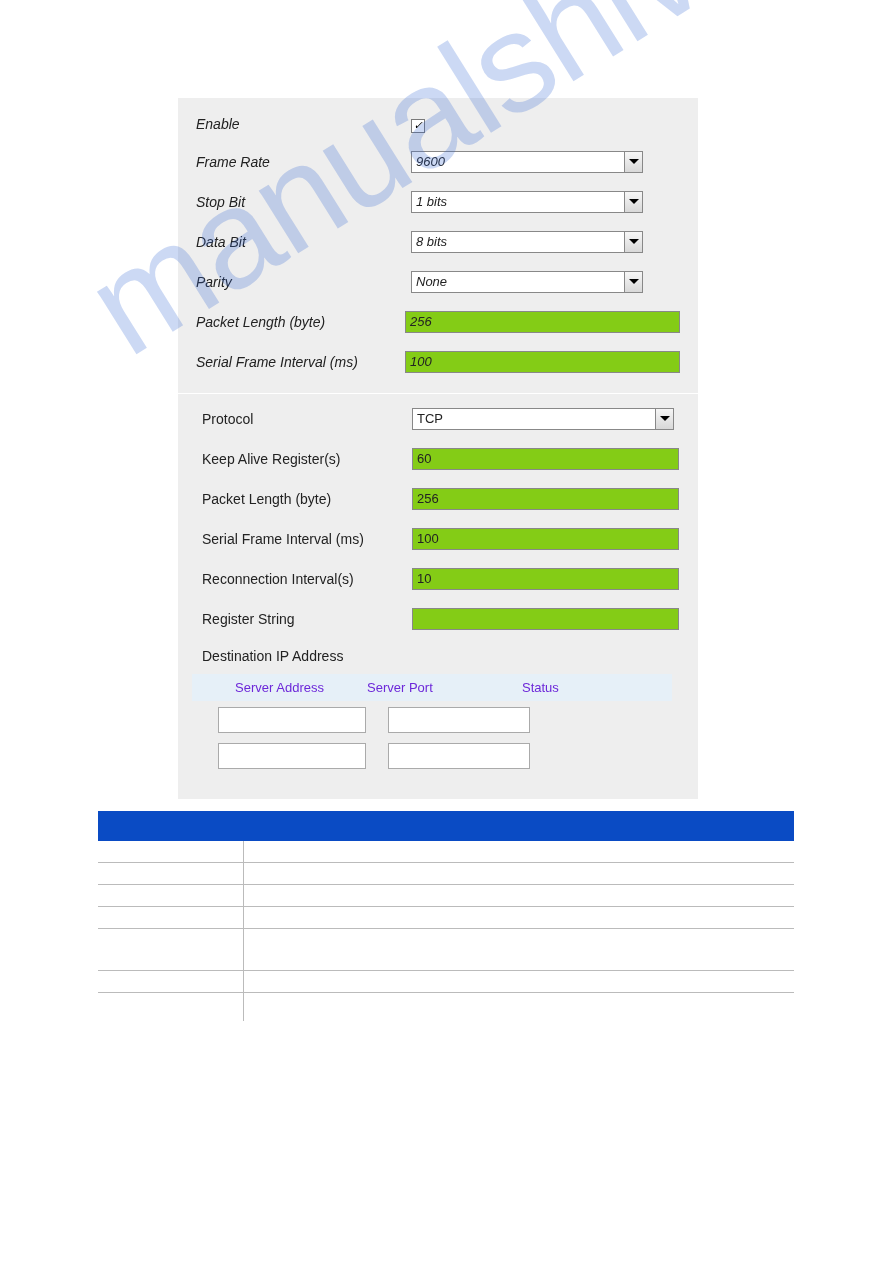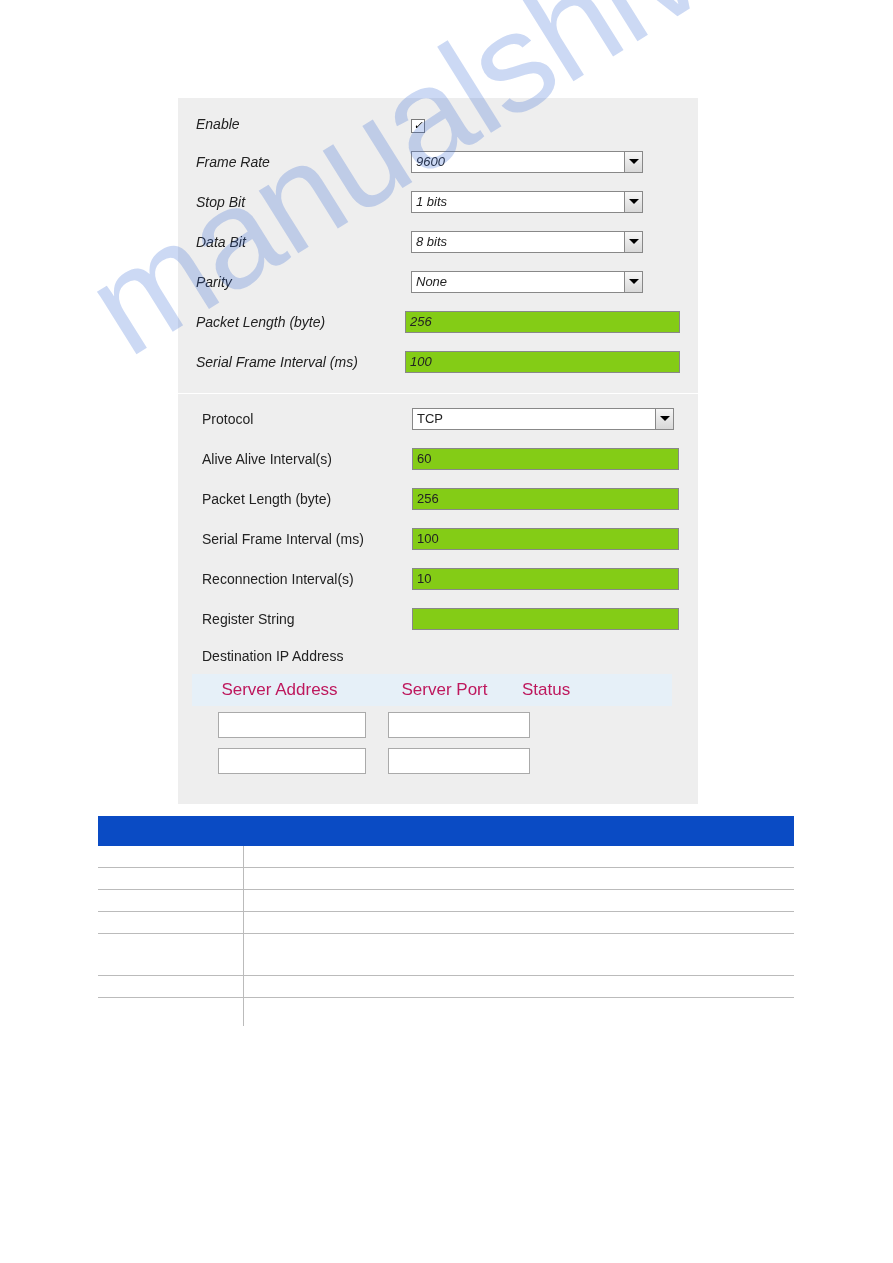--- a/index.html
+++ b/index.html
@@ -95,26 +95,26 @@
     display: flex;
     align-items: center;
   }
   .dest-block { margin-top: 4px; margin-left: 0; }
   .dest-title { margin-bottom: 10px; margin-left: 0; }
   .dest-header {
     width: 480px;
     background: #e6f0f8;
     display: flex;
     padding: 6px 0;
-    font-size: 17px;
-    color: #be185d;
+    font-size: 13px;
+    color: #6d28d9;
     margin-left: -10px;
   }
   .dest-header .col1 { width: 175px; text-align: center; }
-  .dest-header .col2 { width: 155px; text-align: center; }
+  .dest-header .col2 { width: 155px; }
   .dest-header .col3 { width: 150px; }
   .dest-rows { margin-top: 6px; margin-left: 16px; }
   .dest-row { display: flex; margin-bottom: 10px; }
   .dest-row .cell1 { width: 148px; height: 26px; border: 1px solid #aaa; background:#fff; margin-right: 22px; }
   .dest-row .cell2 { width: 142px; height: 26px; border: 1px solid #aaa; background:#fff; }
   .def-table {
     margin: 12px 98px 0 98px;
     width: 696px;
     border-collapse: collapse;
     font-size: 13px;
@@ -220,21 +220,21 @@
       <div class="label">Protocol</div>
       <div class="control">
         <div class="select" style="width:262px">
           <span>TCP</span>
           <span class="arrow"></span>
         </div>
       </div>
     </div>
 
     <div class="row">
-      <div class="label">Alive Alive Interval(s)</div>
+      <div class="label">Keep Alive Register(s)</div>
       <div class="control">
         <div class="text-input" style="width:267px">
           <span>60</span>
         </div>
       </div>
     </div>
 
     <div class="row">
       <div class="label">Packet Length (byte)</div>
       <div class="control">

